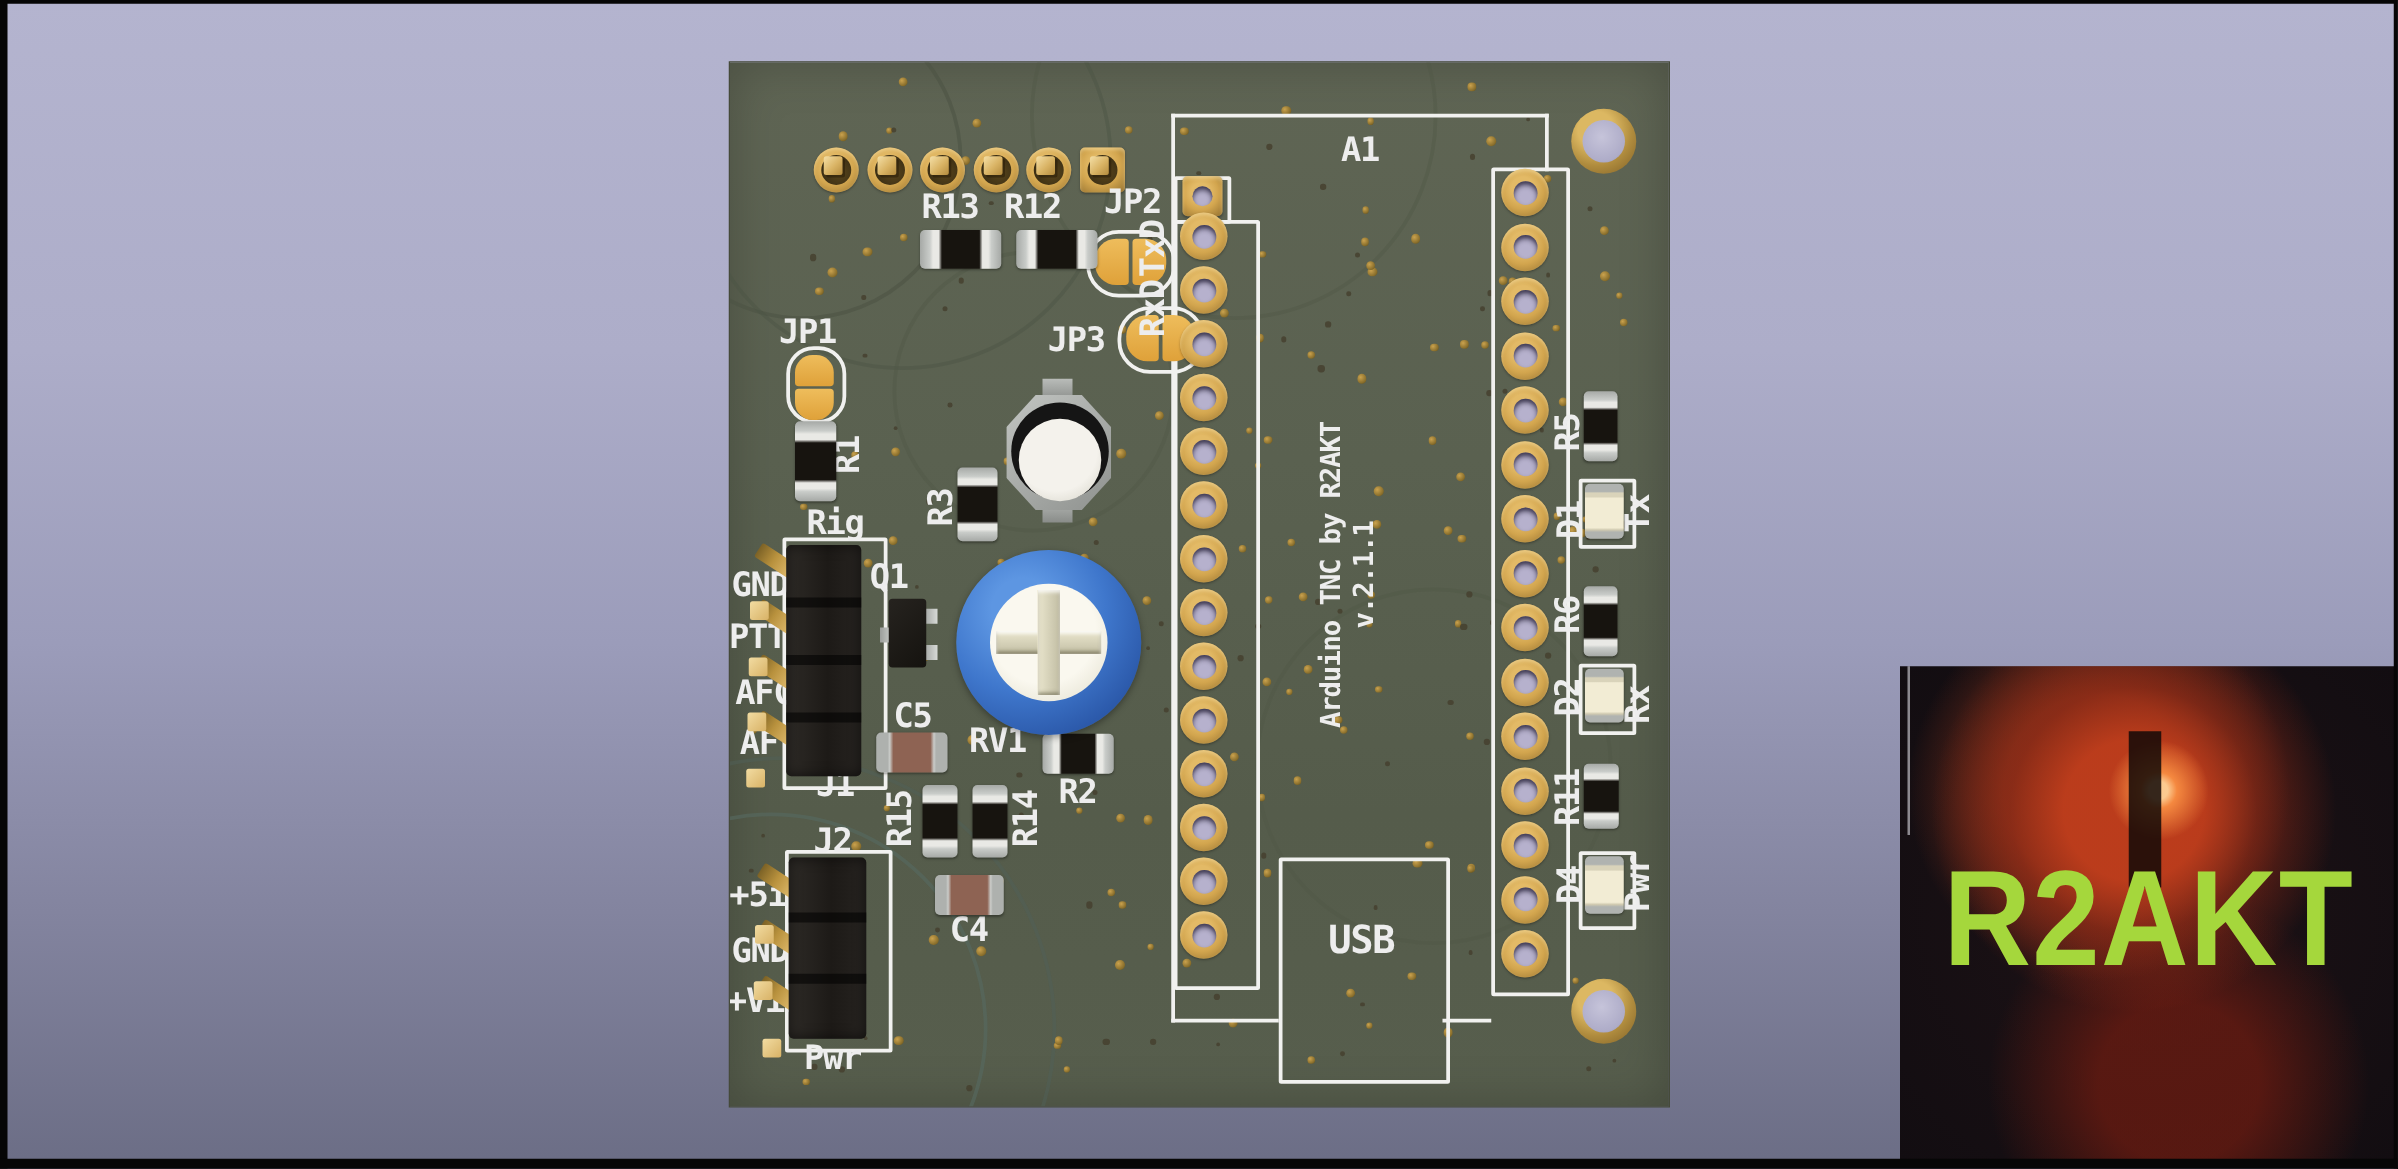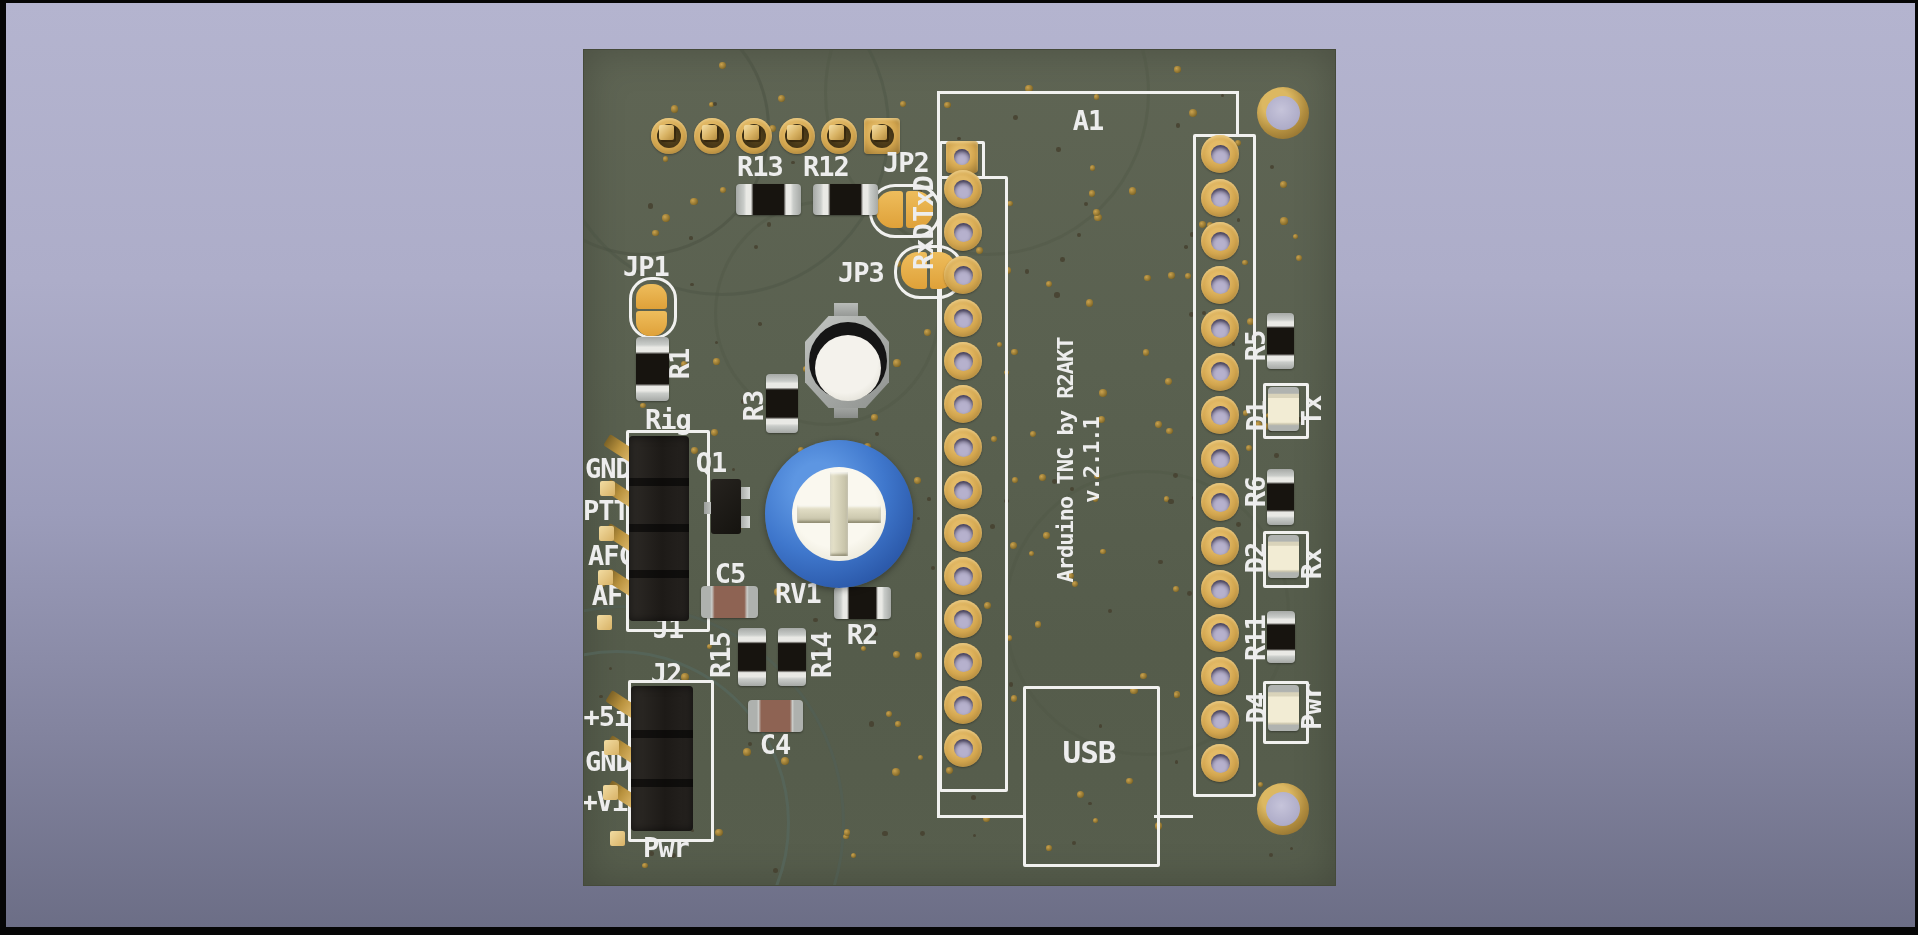--- a/index.html
+++ b/index.html
@@ -583,18 +583,23 @@
       <div class="via" style="left: 360.497px; top: 51.5102px; width: 6.04361px; height: 6.04361px; background: radial-gradient(circle at 35% 35%, rgb(202, 162, 78), rgb(138, 111, 44) 65%, rgb(92, 74, 24));"></div>
       <div class="via" style="left: 592.073px; top: 73.253px; width: 4.28556px; height: 4.28556px; background: rgb(69, 62, 45); opacity: 0.8;"></div>
       <div class="via" style="left: 399.11px; top: 764.969px; width: 7.09171px; height: 7.09171px; background: radial-gradient(circle at 35% 35%, rgb(202, 162, 78), rgb(138, 111, 44) 65%, rgb(92, 74, 24));"></div>
       <div class="via" style="left: 43.8854px; top: 530.183px; width: 4.36827px; height: 4.36827px; background: rgb(69, 62, 45); opacity: 0.8;"></div>
       <div class="via" style="left: 390.295px; top: 609.591px; width: 4.0779px; height: 4.0779px; background: rgb(69, 62, 45); opacity: 0.8;"></div>
       <div class="via" style="left: 426.517px; top: 645.404px; width: 6.88311px; height: 6.88311px; background: radial-gradient(circle at 35% 35%, rgb(202, 162, 78), rgb(138, 111, 44) 65%, rgb(92, 74, 24));"></div>
       <div class="via" style="left: 454.925px; top: 424.472px; width: 7.00715px; height: 7.00715px; background: radial-gradient(circle at 35% 35%, rgb(202, 162, 78), rgb(138, 111, 44) 65%, rgb(92, 74, 24));"></div>
       <div class="via" style="left: 542.344px; top: 727.636px; width: 6.5145px; height: 6.5145px; background: radial-gradient(circle at 35% 35%, rgb(202, 162, 78), rgb(138, 111, 44) 65%, rgb(92, 74, 24));"></div>
     </div>
 
+  <div class="logo">
+    <div class="edge"></div>
+    <div class="post"></div>
+    <div class="logo-text">R2AKT</div>
+  </div>
 
   <div class="frame top"></div>
   <div class="frame left"></div>
   <div class="frame right"></div>
   <div class="frame bottom"></div>
 </div>
 
 </body></html>

